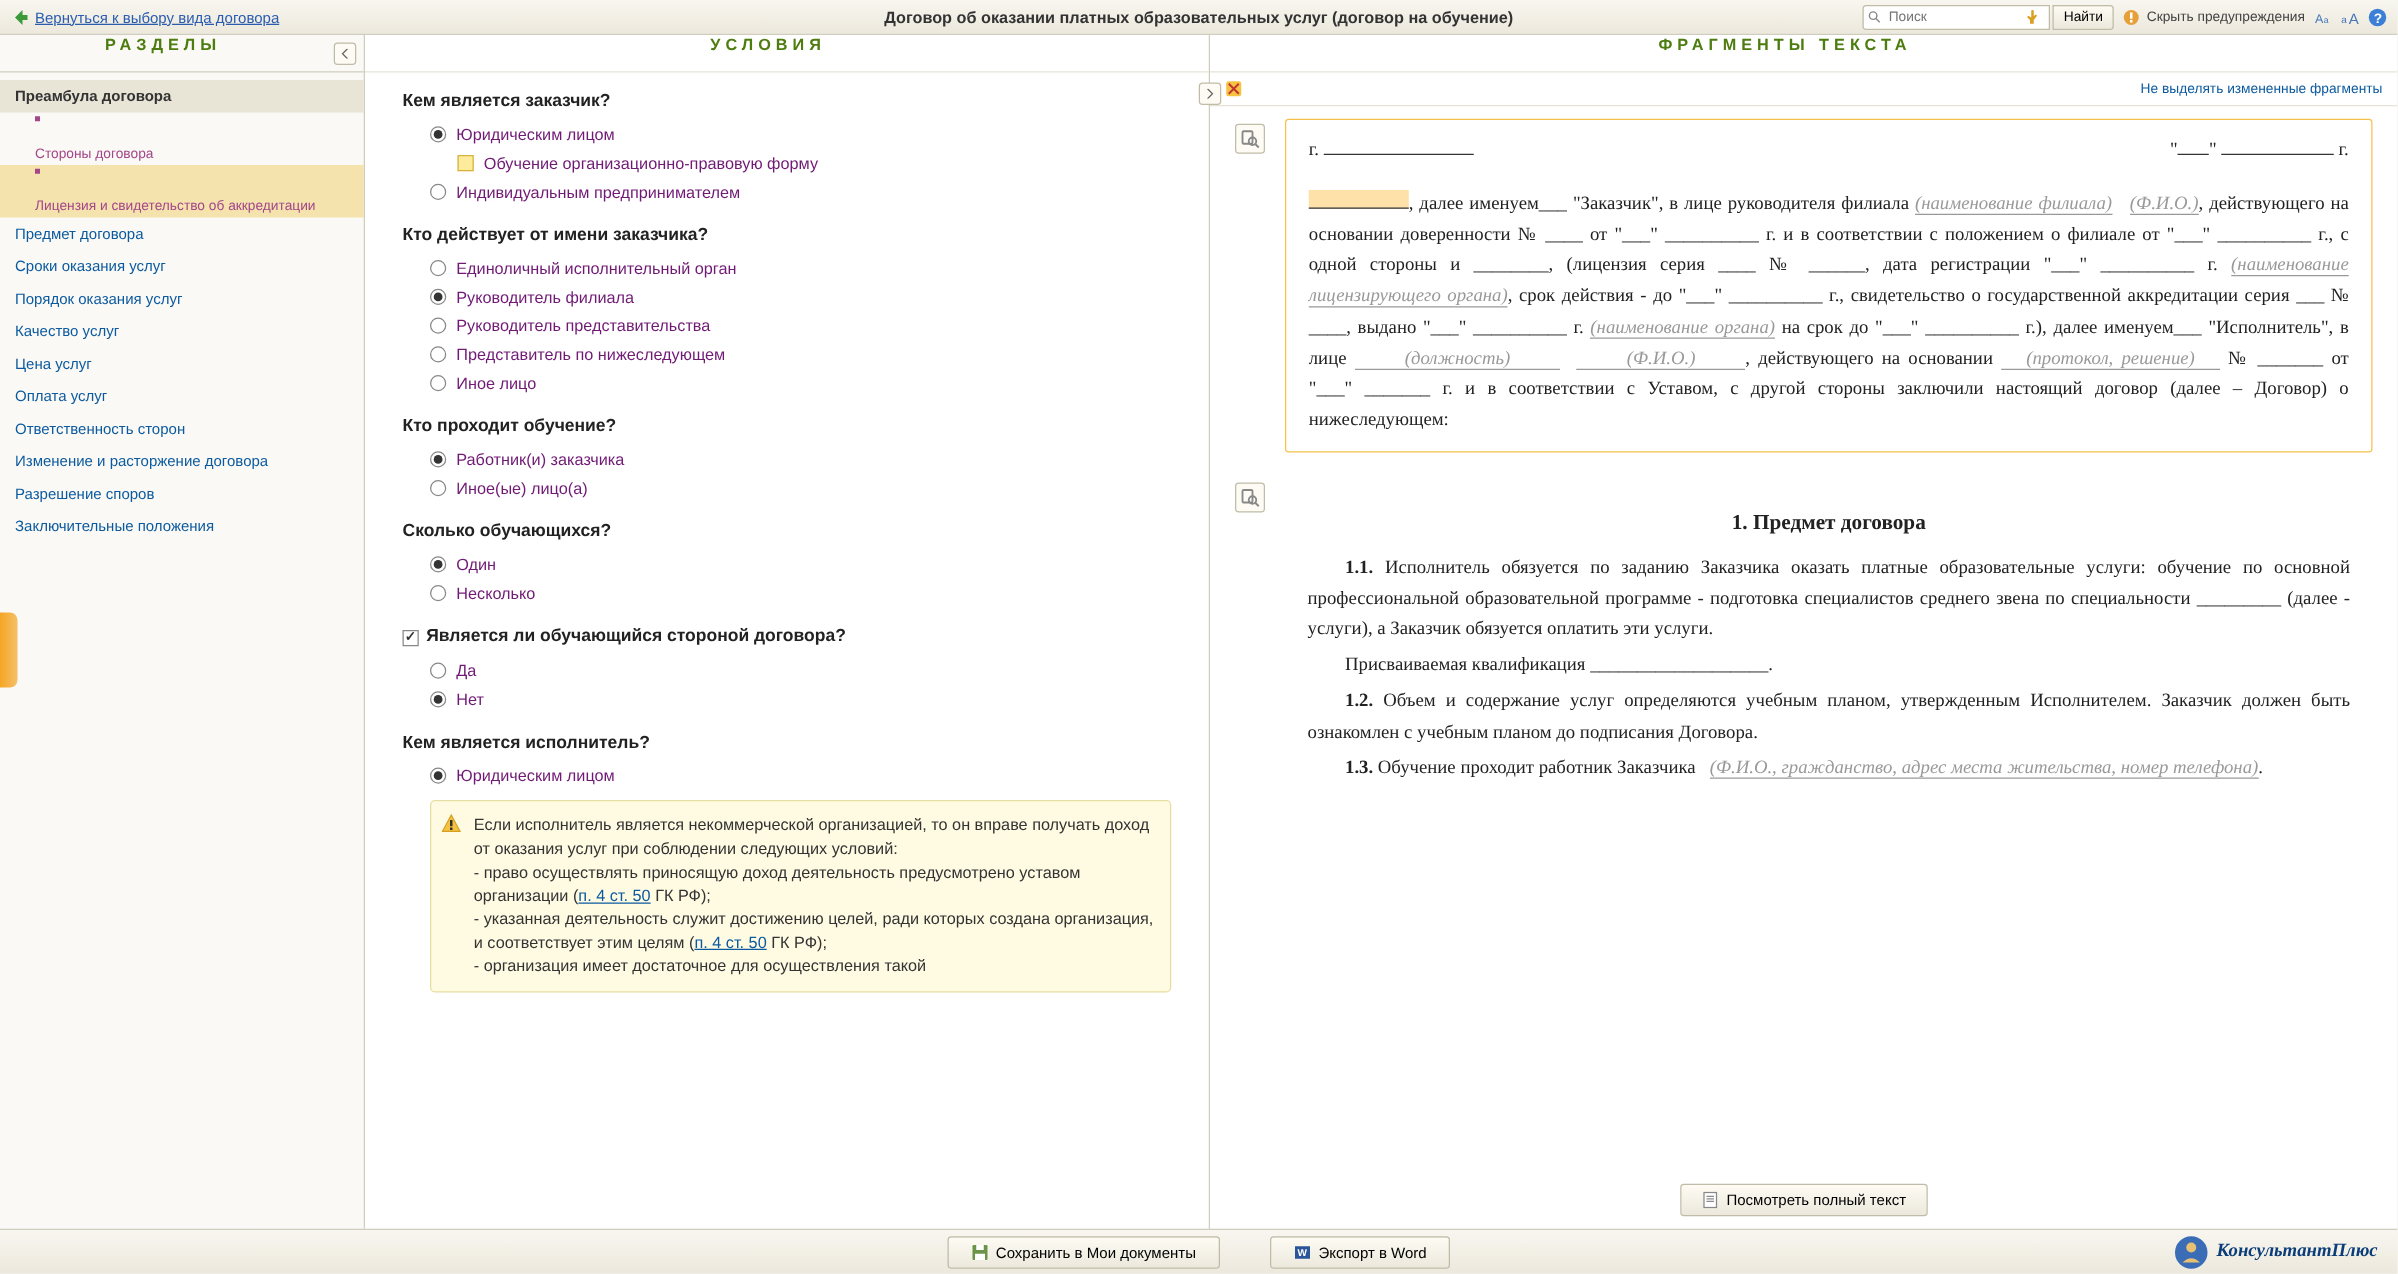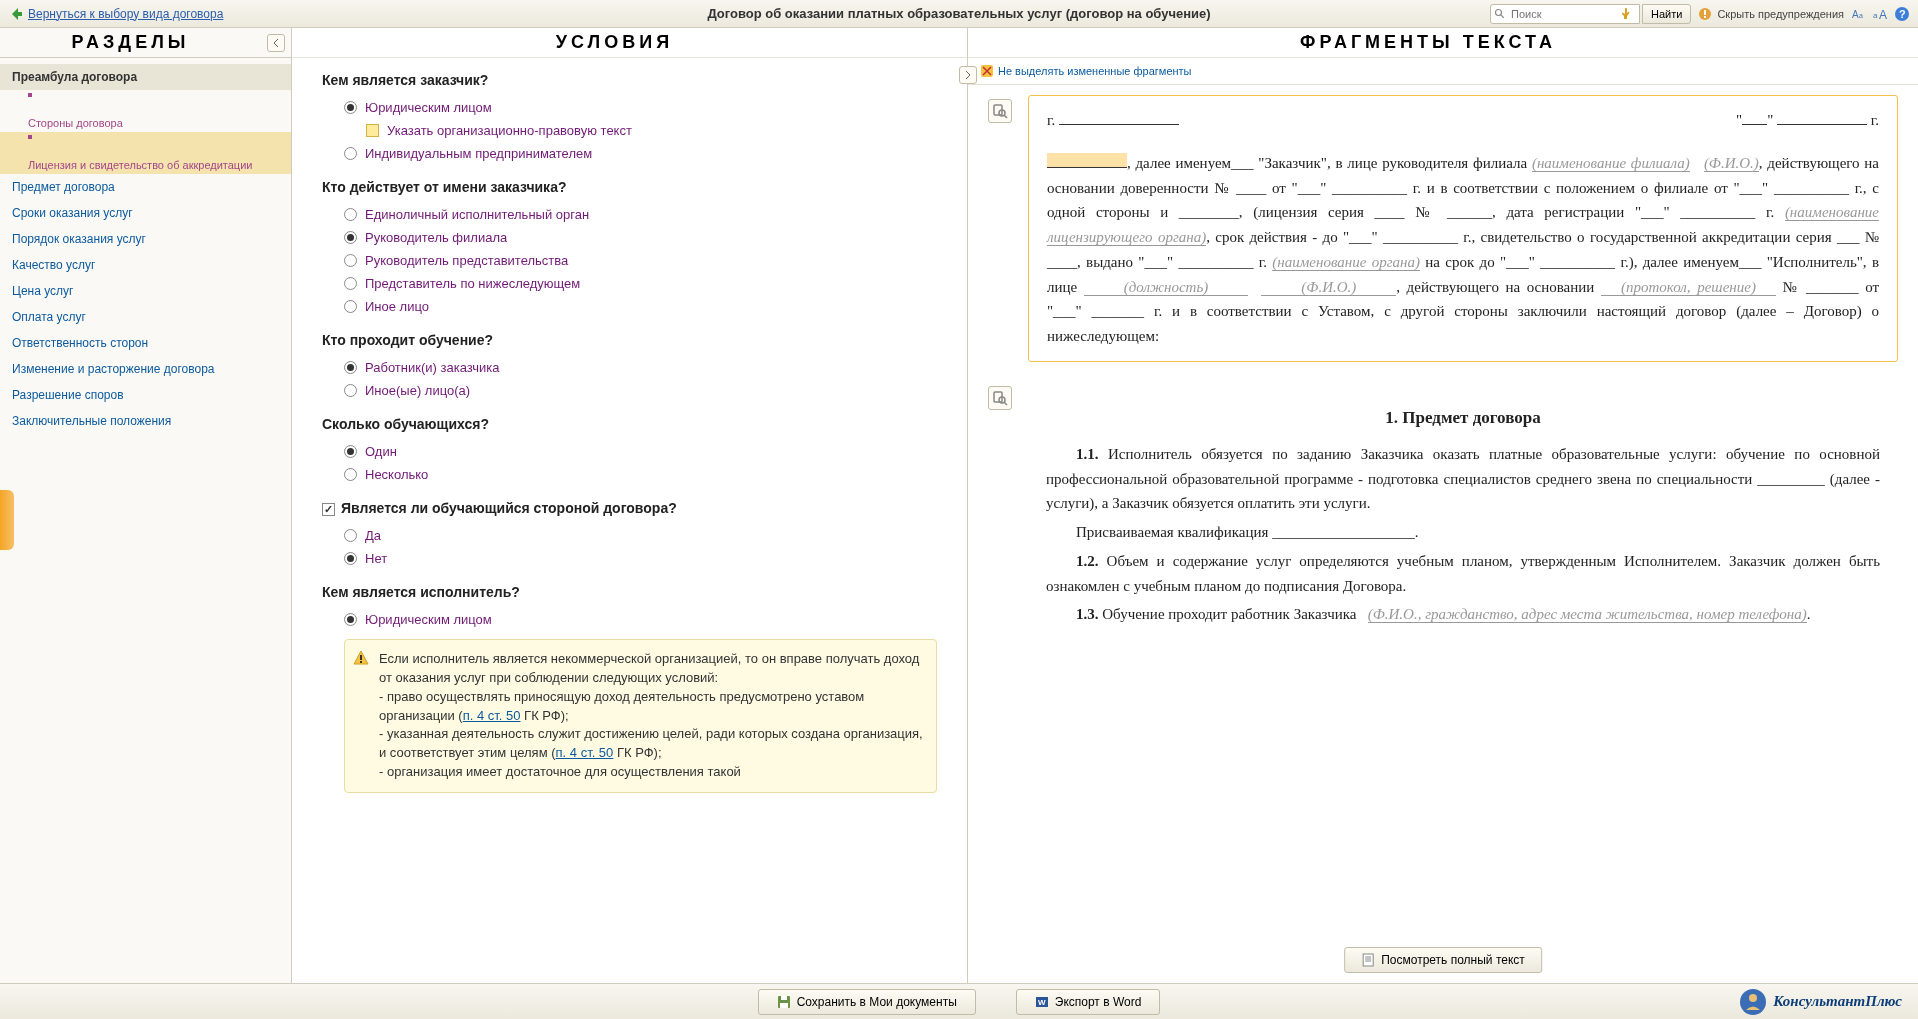--- a/index.html
+++ b/index.html
@@ -16,21 +16,21 @@
 .search-icon-pos { position: absolute; margin-left: 4px; width: 12px; height: 12px; }
 .btn-find { height: 20px; border: 1px solid #c0bca8; background: linear-gradient(to bottom, #fdfbf3, #ece8dc); border-radius: 0 3px 3px 0; padding: 0 8px; font-size: 11px; cursor: pointer; }
 .hide-warnings { display: flex; align-items: center; gap: 4px; font-size: 11px; color: #444; cursor: pointer; }
 .top-icon { width: 16px; height: 16px; cursor: pointer; }
 
 
 .main-layout { display: flex; height: calc(1019px - 28px - 36px); }
 
 
 .sections-panel { width: 292px; background: #faf9f5; border-right: 1px solid #d0cdbf; display: flex; flex-direction: column; }
-.panel-header { height: 30px; display: flex; align-items: center; justify-content: center; font-size: 18px; letter-spacing: 4px; font-weight: bold; color: #000000; position: relative; border-bottom: 1px solid #d0cdbf; padding-right: 30px;}
+.panel-header { height: 30px; display: flex; justify-content: center; font-size: 13px; letter-spacing: 4px; font-weight: bold; color: #4d7c0f; position: relative; border-bottom: 1px solid #d0cdbf; padding-right: 30px;}
 .collapse-btn { position: absolute; right: 6px; top: 6px; width: 18px; height: 18px; border: 1px solid #c0bca8; background: #fdfbf3; border-radius: 3px; display: flex; align-items: center; justify-content: center; cursor: pointer; }
 .sections-list { padding: 6px 0; }
 .section-item { padding: 6px 12px; font-size: 12px; color: #0b5a9f; cursor: pointer; }
 .section-item.active { background: #e8e4d6; color: #333; font-weight: bold; }
 .subsection { padding: 3px 12px 3px 28px; font-size: 11px; color: #a4478a; display: flex; align-items: flex-start; gap: 20px; flex-direction: column; }
 .subsection.highlighted { background: #f5e3ae; }
 .subsection-bullet { width: 4px; height: 4px; background: #a4478a; }
 .orange-tab { position: absolute; left: 0; top: 490px; width: 14px; height: 60px; background: linear-gradient(to right, #f5a524, #f5c068); border-radius: 0 6px 6px 0; }
 
 
@@ -48,21 +48,21 @@
 .question-title .checkbox { margin-right: 6px; }
 .indented { padding-left: 44px; }
 .warning-box { margin-left: 22px; background: #fffbe3; border: 1px solid #e6dea0; border-radius: 4px; padding: 10px 12px 10px 34px; position: relative; font-size: 13px; line-height: 1.45; color: #333; margin-top: 8px; }
 .warning-icon-pos { position: absolute; left: 8px; top: 10px; }
 .warning-box a { color: #0b5a9f; text-decoration: underline; }
 .expand-btn-right { position: absolute; right: -10px; top: 38px; width: 18px; height: 18px; border: 1px solid #c0bca8; background: #fdfbf3; border-radius: 3px; display: flex; align-items: center; justify-content: center; cursor: pointer; z-index: 5; }
 
 
 .fragments-panel { flex: 1; background: #fff; display: flex; flex-direction: column; position: relative; }
 .fragments-panel .panel-header { border-bottom: 1px solid #e6e3d7; }
-.fragments-subheader { padding: 6px 12px; display: flex; justify-content: flex-start; align-items: center; gap: 4px; font-size: 11px; color: #444; border-bottom: 1px solid #e6e3d7; }
+.fragments-subheader { padding: 6px 12px; display: flex; justify-content: space-between; align-items: center; gap: 4px; font-size: 11px; color: #444; border-bottom: 1px solid #e6e3d7; }
 .fragments-body { flex: 1; overflow-y: auto; padding: 10px 20px; position: relative; }
 .fragment-card { position: relative; background: #fff; margin-bottom: 20px; padding-left: 40px; }
 .zoom-icon-pos { position: absolute; left: 0; top: 4px; width: 24px; height: 24px; border: 1px solid #c0bca8; border-radius: 3px; display: flex; align-items: center; justify-content: center; cursor: pointer; background: #fdfbf3; }
 .frag-text-box { border: 1px solid #f5c14a; border-radius: 3px; padding: 12px 18px; font-family: Georgia, 'Times New Roman', serif; font-size: 15px; line-height: 1.65; color: #222; text-align: justify; }
 .frag-text-box.noborder { border: none; padding: 12px 18px 4px 18px; }
 .blank { display: inline-block; border-bottom: 1px solid #333; min-width: 40px; height: 1em; vertical-align: baseline; }
 .blank.hl { background: #fde1a8; }
 .hint-italic { color: #999; font-style: italic; }
 .para { text-indent: 2em; margin: 4px 0; }
 .section-title-doc { text-align: center; font-weight: bold; font-size: 17px; margin: 10px 0; }
@@ -169,21 +169,21 @@
     <div class="conditions-body">
 
       <div class="question-block">
         <div class="question-title">Кем является заказчик?</div>
         <div class="option-row">
             <span class="radio selected"></span>
             <span>Юридическим лицом</span>
           </div>
         <div class="option-row indented">
             <span class="checkbox yellow"></span>
-            <span>Указать организационно-правовую текст</span>
+            <span>Обучение организационно-правовую форму</span>
           </div>
         <div class="option-row">
             <span class="radio"></span>
             <span>Индивидуальным предпринимателем</span>
           </div>
       </div>
 
       <div class="question-block">
         <div class="question-title">Кто действует от имени заказчика?</div>
         <div class="option-row">

